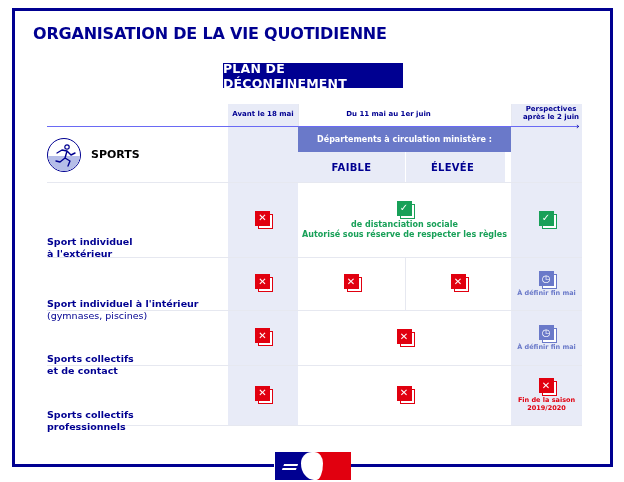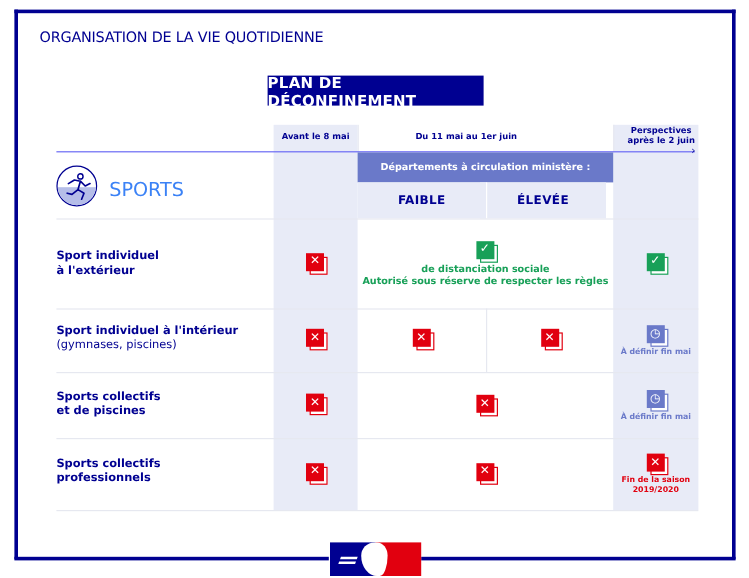--- a/index.html
+++ b/index.html
@@ -9,21 +9,21 @@
     border-left: 3px solid #000091; border-right: 3px solid #000091; border-top: 3px solid #000091; }
   .frame-bottom-left { position: absolute; left: 12px; top: 464px; width: 262px; height: 3px; background: #000091; }
   .frame-bottom-right { position: absolute; left: 351px; top: 464px; width: 262px; height: 3px; background: #000091; }
   .logo { position: absolute; left: 275px; top: 452px; width: 76px; height: 28px; display: flex; }
   .logo .blue { width: 38px; height: 28px; background: #000091; position: relative; }
   .logo .red { width: 38px; height: 28px; background: #e1000f; position: relative; }
   .logo .marianne { position: absolute; left: 26px; top: 0; width: 22px; height: 28px; background: #fff;
     border-radius: 50% 40% 30% 60% / 40% 40% 60% 60%; }
   .logo .hair { position: absolute; left: 8px; top: 12px; width: 14px; height: 6px; border-top: 2px solid #fff; border-bottom: 2px solid #fff; transform: skewX(-20deg); }
 
-  .main-title { position: absolute; left: 33px; top: 24px; font-size: 12px; font-weight: normal; letter-spacing: -0.2px; color: #000091; }
+  .main-title { position: absolute; left: 33px; top: 24px; font-size: 16px; font-weight: bold; letter-spacing: -0.2px; color: #000091; }
   .plan-box { position: absolute; left: 223px; top: 63px; width: 180px; height: 25px; background: #000091; color: #fff;
     font-size: 12.5px; font-weight: bold; display: flex; align-items: center; justify-content: center; letter-spacing: 0.2px; }
 
   
   .col-bg { position: absolute; background: #e8ebf7; }
   .col1-bg { left: 228px; top: 104px; width: 70px; height: 321px; }
   .col4-bg { left: 511px; top: 104px; width: 71px; height: 321px; }
 
   .col-head { position: absolute; font-size: 7px; font-weight: bold; text-align: center; color: #000091; display: flex; align-items: center; justify-content: center; line-height: 1.1; }
   .head-avant { left: 228px; top: 104px; width: 70px; height: 22px; }
@@ -38,26 +38,26 @@
     font-size: 8px; font-weight: bold; display: flex; align-items: center; justify-content: center; }
   .sub-cell { position: absolute; top: 152px; height: 30px; background: #e8ebf7; font-size: 10px; font-weight: bold;
     display: flex; align-items: center; justify-content: center; color: #000091; letter-spacing: 0.3px; }
   .sub-faible { left: 298px; width: 107px; }
   .sub-elevee { left: 400px; width: 105px; }
   .sub-divider { position: absolute; left: 405px; top: 152px; width: 1px; height: 30px; background: #ffffff; }
 
   .sports-icon { position: absolute; left: 47px; top: 138px; width: 34px; height: 34px; border-radius: 50%; border: 1.5px solid #000091; overflow: hidden; background: #fff; }
   .sports-icon .lower { position: absolute; left: 0; top: 17px; width: 34px; height: 17px; background: #b5bde8; }
   .sports-icon svg { position: absolute; left: 0; top: 0; }
-  .sports-label { position: absolute; left: 91px; top: 148px; font-size: 16px; font-weight: normal; color: #3b82f6; }
+  .sports-label { position: absolute; left: 91px; top: 148px; font-size: 11px; font-weight: bold; color: #000000; }
 
   .hline { position: absolute; left: 47px; width: 535px; height: 1px; background: #e6e8f0; }
   .vline { position: absolute; width: 1px; background: #e6e8f0; }
 
-  .row-label { position: absolute; left: 47px; font-size: 9.5px; color: #000091; line-height: 1.25; }
+  .row-label { position: absolute; left: 47px; font-size: 9.5px; color: #000091; line-height: 1.25; margin-top: 28px; }
   .row-label b { font-weight: bold; }
   .row-label .sub { font-weight: normal; }
 
   .cell { position: absolute; display: flex; flex-direction: column; align-items: center; justify-content: center; text-align: center; }
   .ico { position: relative; width: 16px; height: 16px; margin-bottom: 3px; }
   .ico .back { position: absolute; left: 3px; top: 3px; width: 15px; height: 15px; border: 1px solid; background: #fff; }
   .ico .front { position: absolute; left: 0; top: 0; width: 15px; height: 15px; display: flex; align-items: center; justify-content: center; color: #fff; font-size: 10px; line-height: 1; }
   .ico.no .back { border-color: #e1000f; }
   .ico.no .front { background: #e1000f; }
   .ico.yes .back { border-color: #18a058; }
@@ -84,21 +84,21 @@
   <div class="red"></div>
   <div class="marianne"></div>
 </div>
 
 <div class="main-title">ORGANISATION DE LA VIE QUOTIDIENNE</div>
 <div class="plan-box">PLAN DE DÉCONFINEMENT</div>
 
 <div class="col-bg col1-bg"></div>
 <div class="col-bg col4-bg"></div>
 
-<div class="col-head head-avant">Avant le 8 mai</div>
+<div class="col-head head-avant">Avant le 18 mai</div>
 <div class="col-head head-du">Du 11 mai au 1er juin</div>
 <div class="col-head head-persp">
   <div>
     <div>Perspectives</div>
     <div>après le 2 juin</div>
   </div>
 </div>
 <div class="vsep-head" style="left:298px"></div>
 <div class="vsep-head" style="left:511px"></div>
 
@@ -178,21 +178,21 @@
 <div class="cell" style="left:511px; top:259px; width:71px; height:51px">
   <div class="ico wait">
       <div class="back"></div>
       <div class="front">◷</div>
     </div>
   <div class="txt-blue small">À définir fin mai</div>
 </div>
 
 <div class="row-label" style="top:325px">
   <b>Sports collectifs</b><br>
-  <b>et de piscines</b>
+  <b>et de contact</b>
 </div>
 <div class="cell" style="left:228px; top:310px; width:70px; height:55px">
   <div class="ico no">
       <div class="back"></div>
       <div class="front">✕</div>
     </div>
 </div>
 <div class="cell" style="left:298px; top:312px; width:213px; height:53px">
   <div class="ico no">
       <div class="back"></div>

